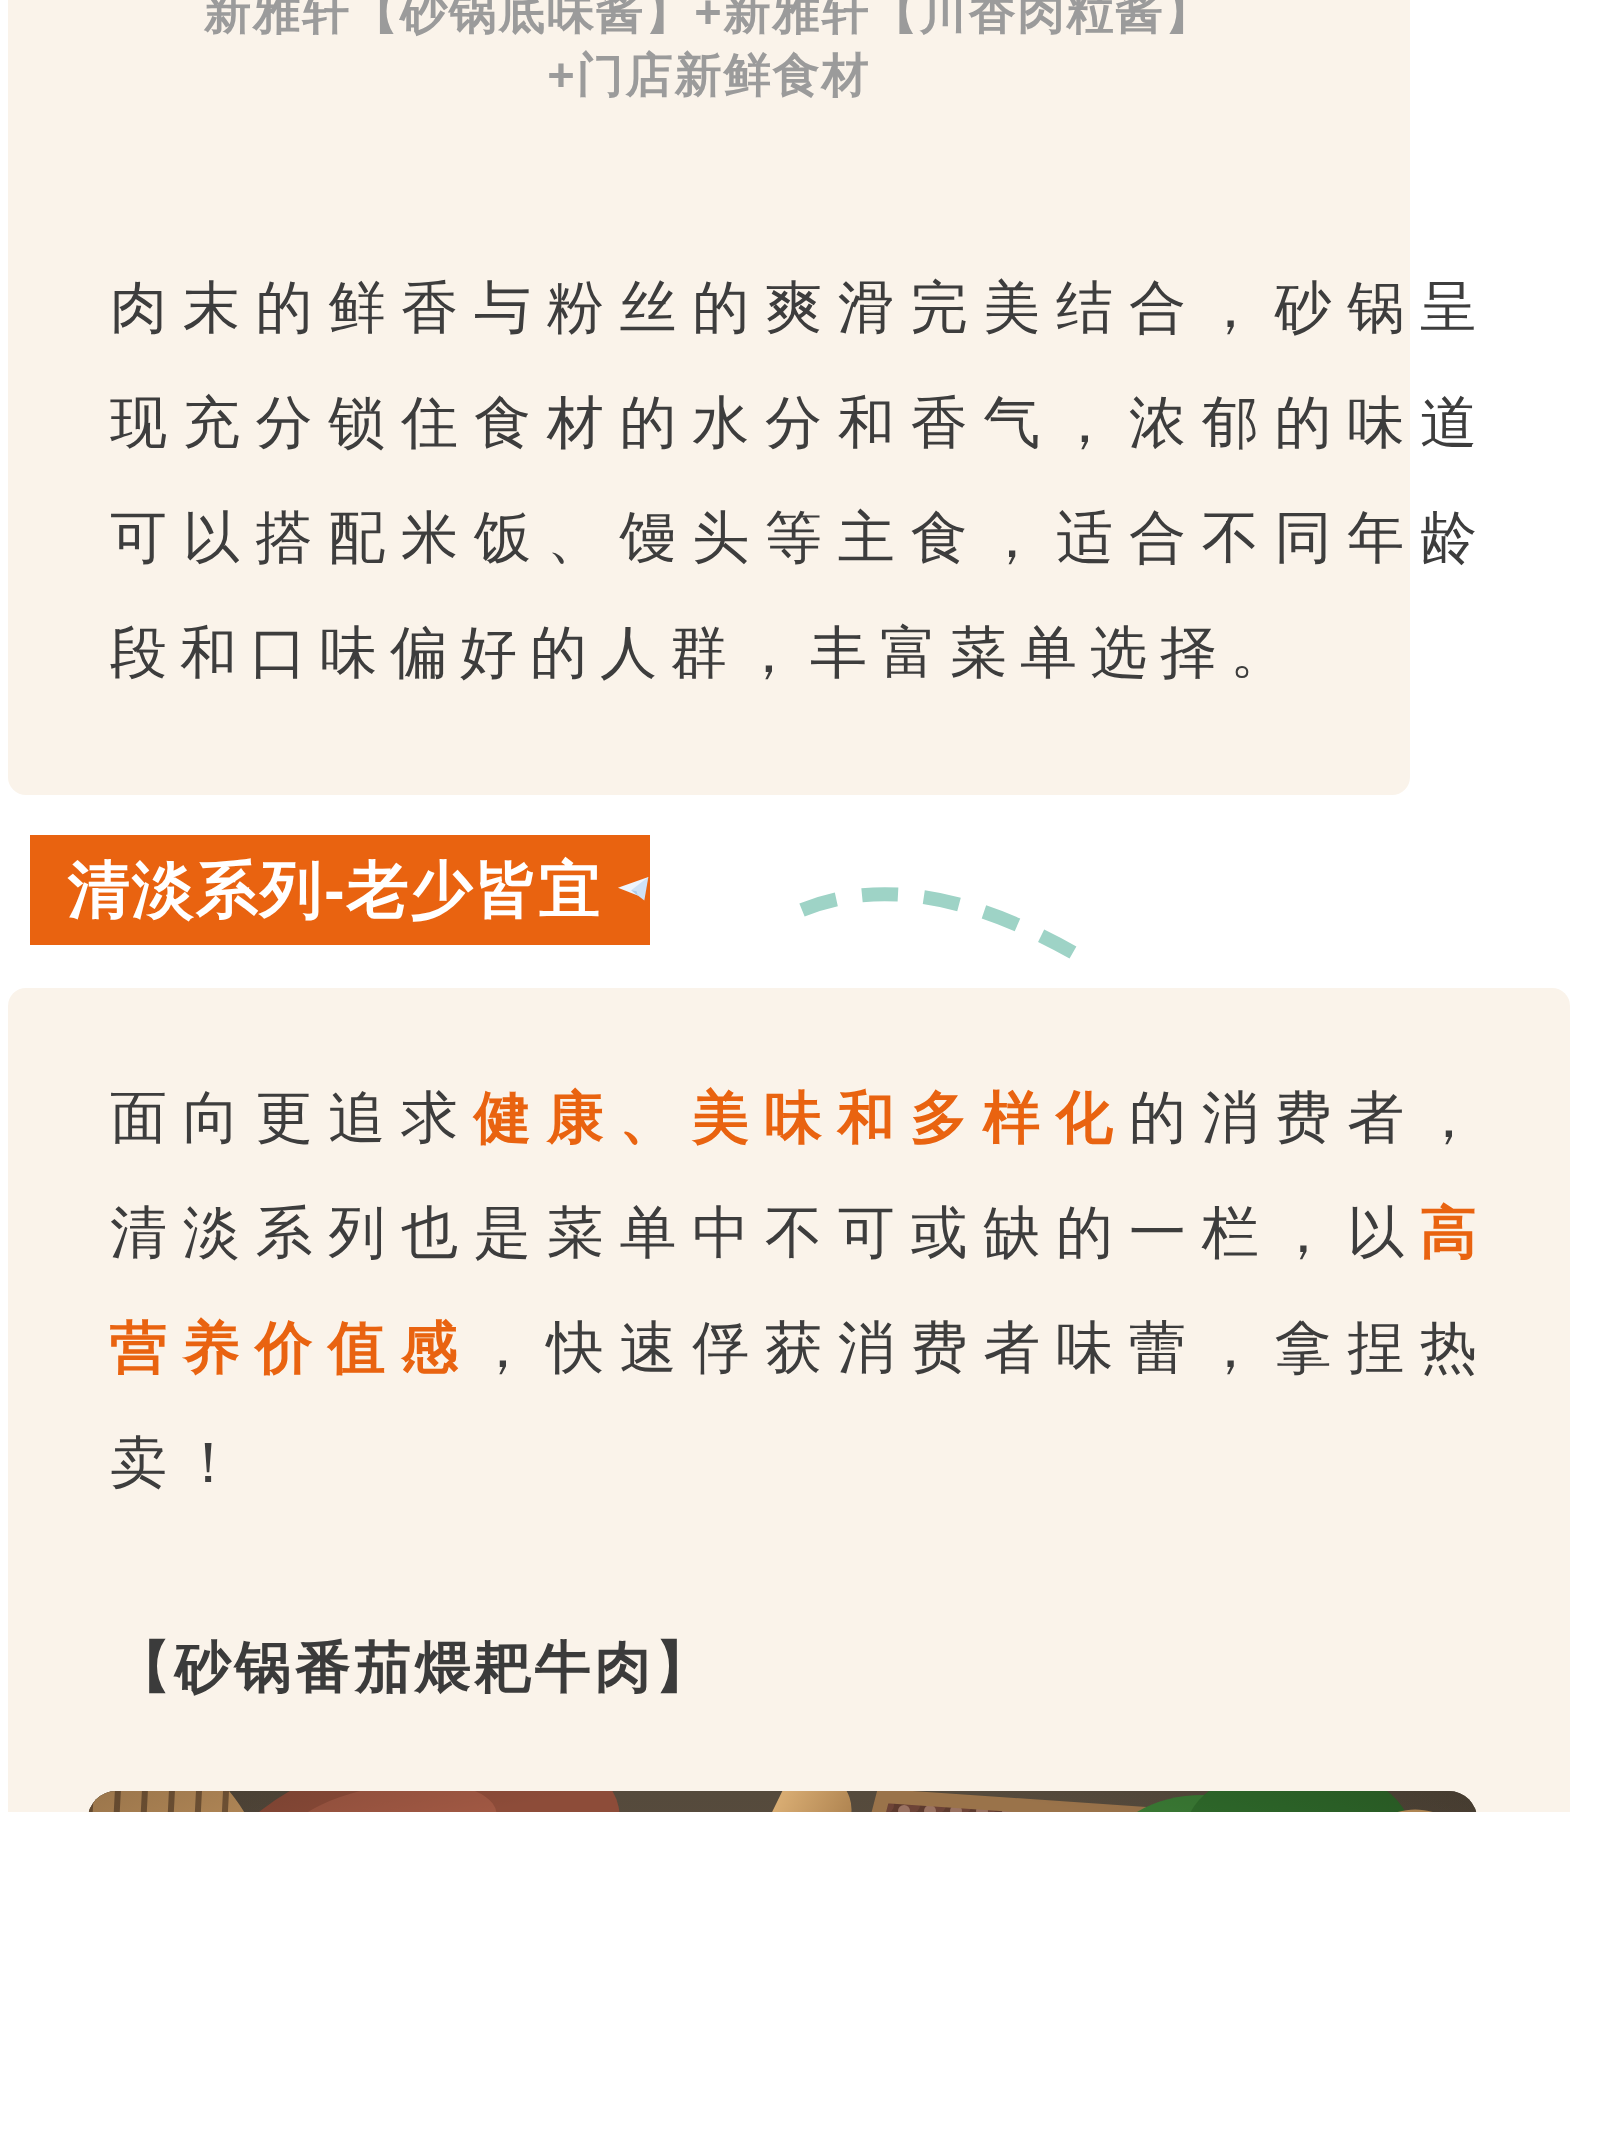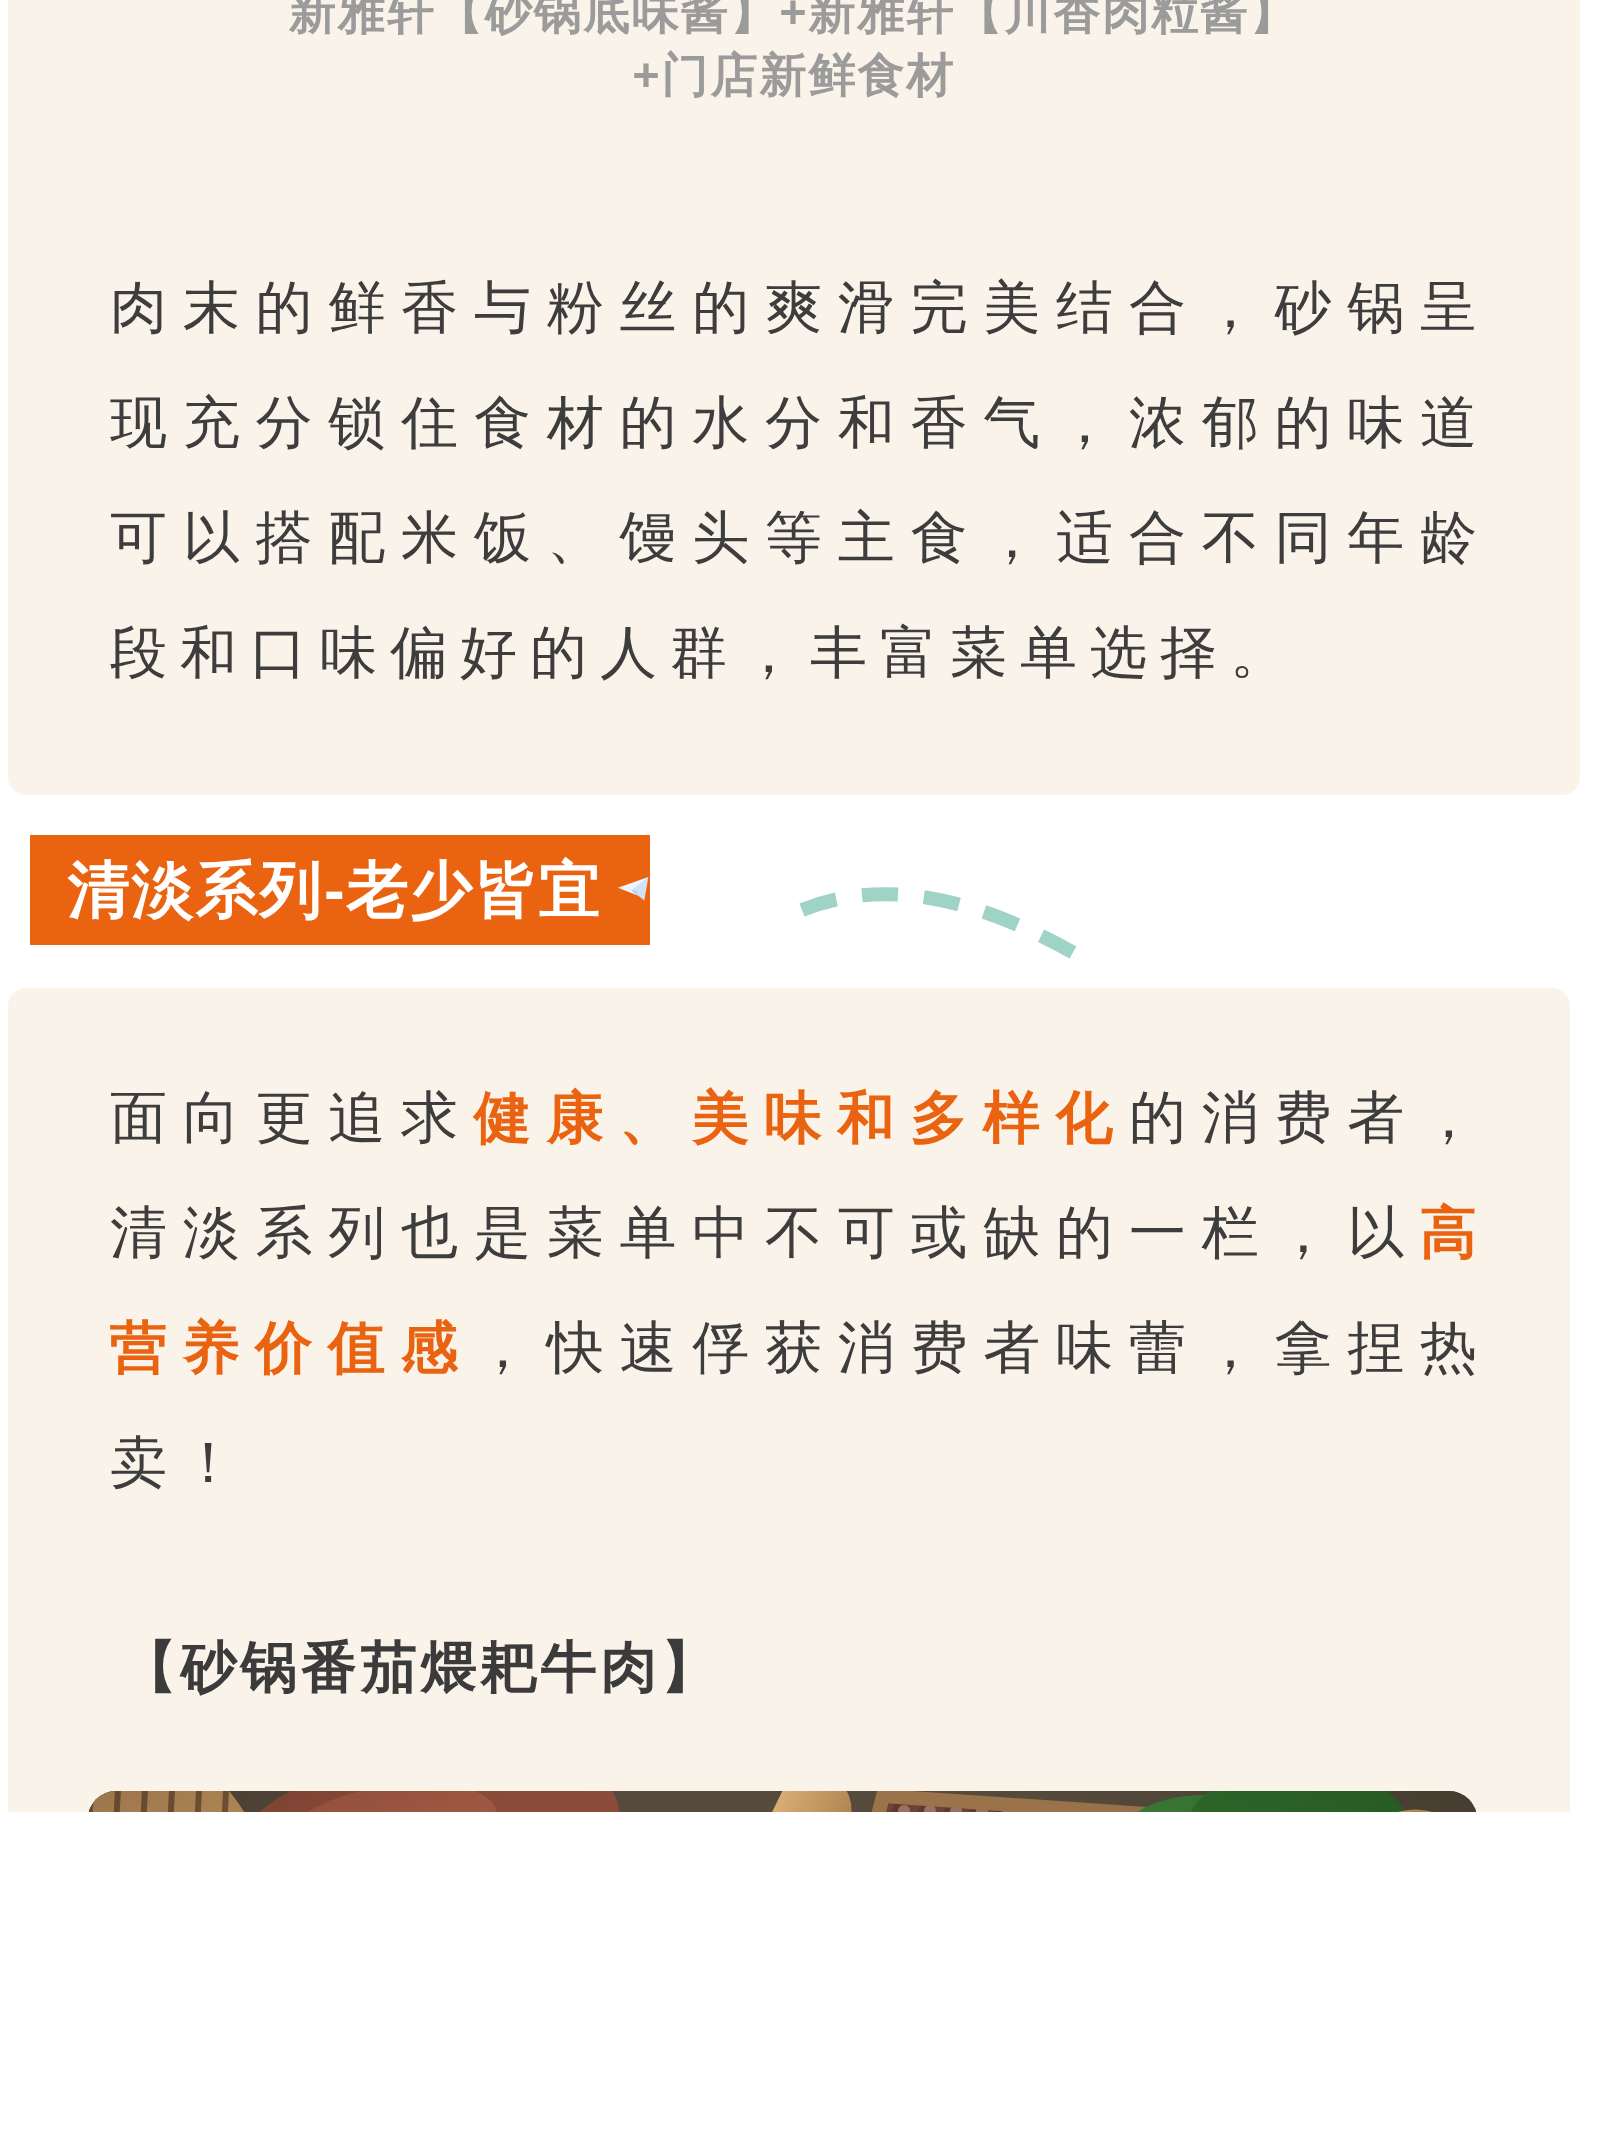--- a/index.html
+++ b/index.html
@@ -3,21 +3,21 @@
 <meta charset="utf-8">
 <style>
   html,body{margin:0;padding:0;}
   body{
     width:1600px;height:2132px;overflow:hidden;background:#ffffff;
     font-family:"Liberation Sans","DejaVu Sans",sans-serif;
     position:relative;
   }
   .page{position:absolute;inset:0;}
   .panel{position:absolute;background:#faf3ea;}
-  .panel-top{left:8px;top:0;width:1572px;height:795px;border-radius:0 0 18px 18px;}
+  .panel-top{left:8px;top:0;width:1402px;height:795px;border-radius:0 0 18px 18px;}
   .panel-main{left:8px;top:988px;width:1562px;height:824px;border-radius:18px 18px 0 0;overflow:hidden;}
 
   .doc-title{
     position:absolute;left:0;right:0;top:-20px;text-align:center;
     color:#9b9b9b;font-weight:700;font-size:47px;line-height:63px;letter-spacing:2px;
   }
   .para{
     position:absolute;margin:0;color:#3d3d3d;
     font-size:57px;line-height:115px;letter-spacing:13px;
     text-align:justify;
@@ -31,21 +31,21 @@
   .banner{
     position:absolute;left:30px;top:835px;width:620px;height:110px;
     background:#e96310;color:#ffffff;
     display:flex;align-items:center;box-sizing:border-box;padding-left:38px;
     font-size:62px;font-weight:700;letter-spacing:2px;white-space:nowrap;
   }
   .banner .plane{margin-left:14px;transform:rotate(-4deg);}
   .dash-arc{position:absolute;left:790px;top:858px;}
 
   .dish-title{
-    position:absolute;left:113px;top:642px;margin:0;
+    position:absolute;left:107px;top:642px;margin:0;
     font-size:56px;font-weight:700;color:#3b3b3b;letter-spacing:4px;
   }
   .photo{
     position:absolute;left:80px;top:803px;width:1389px;height:400px;margin:0;
     border-radius:28px;overflow:hidden;background:#564b3d;
   }
 </style>
 </head>
 <body>
 

